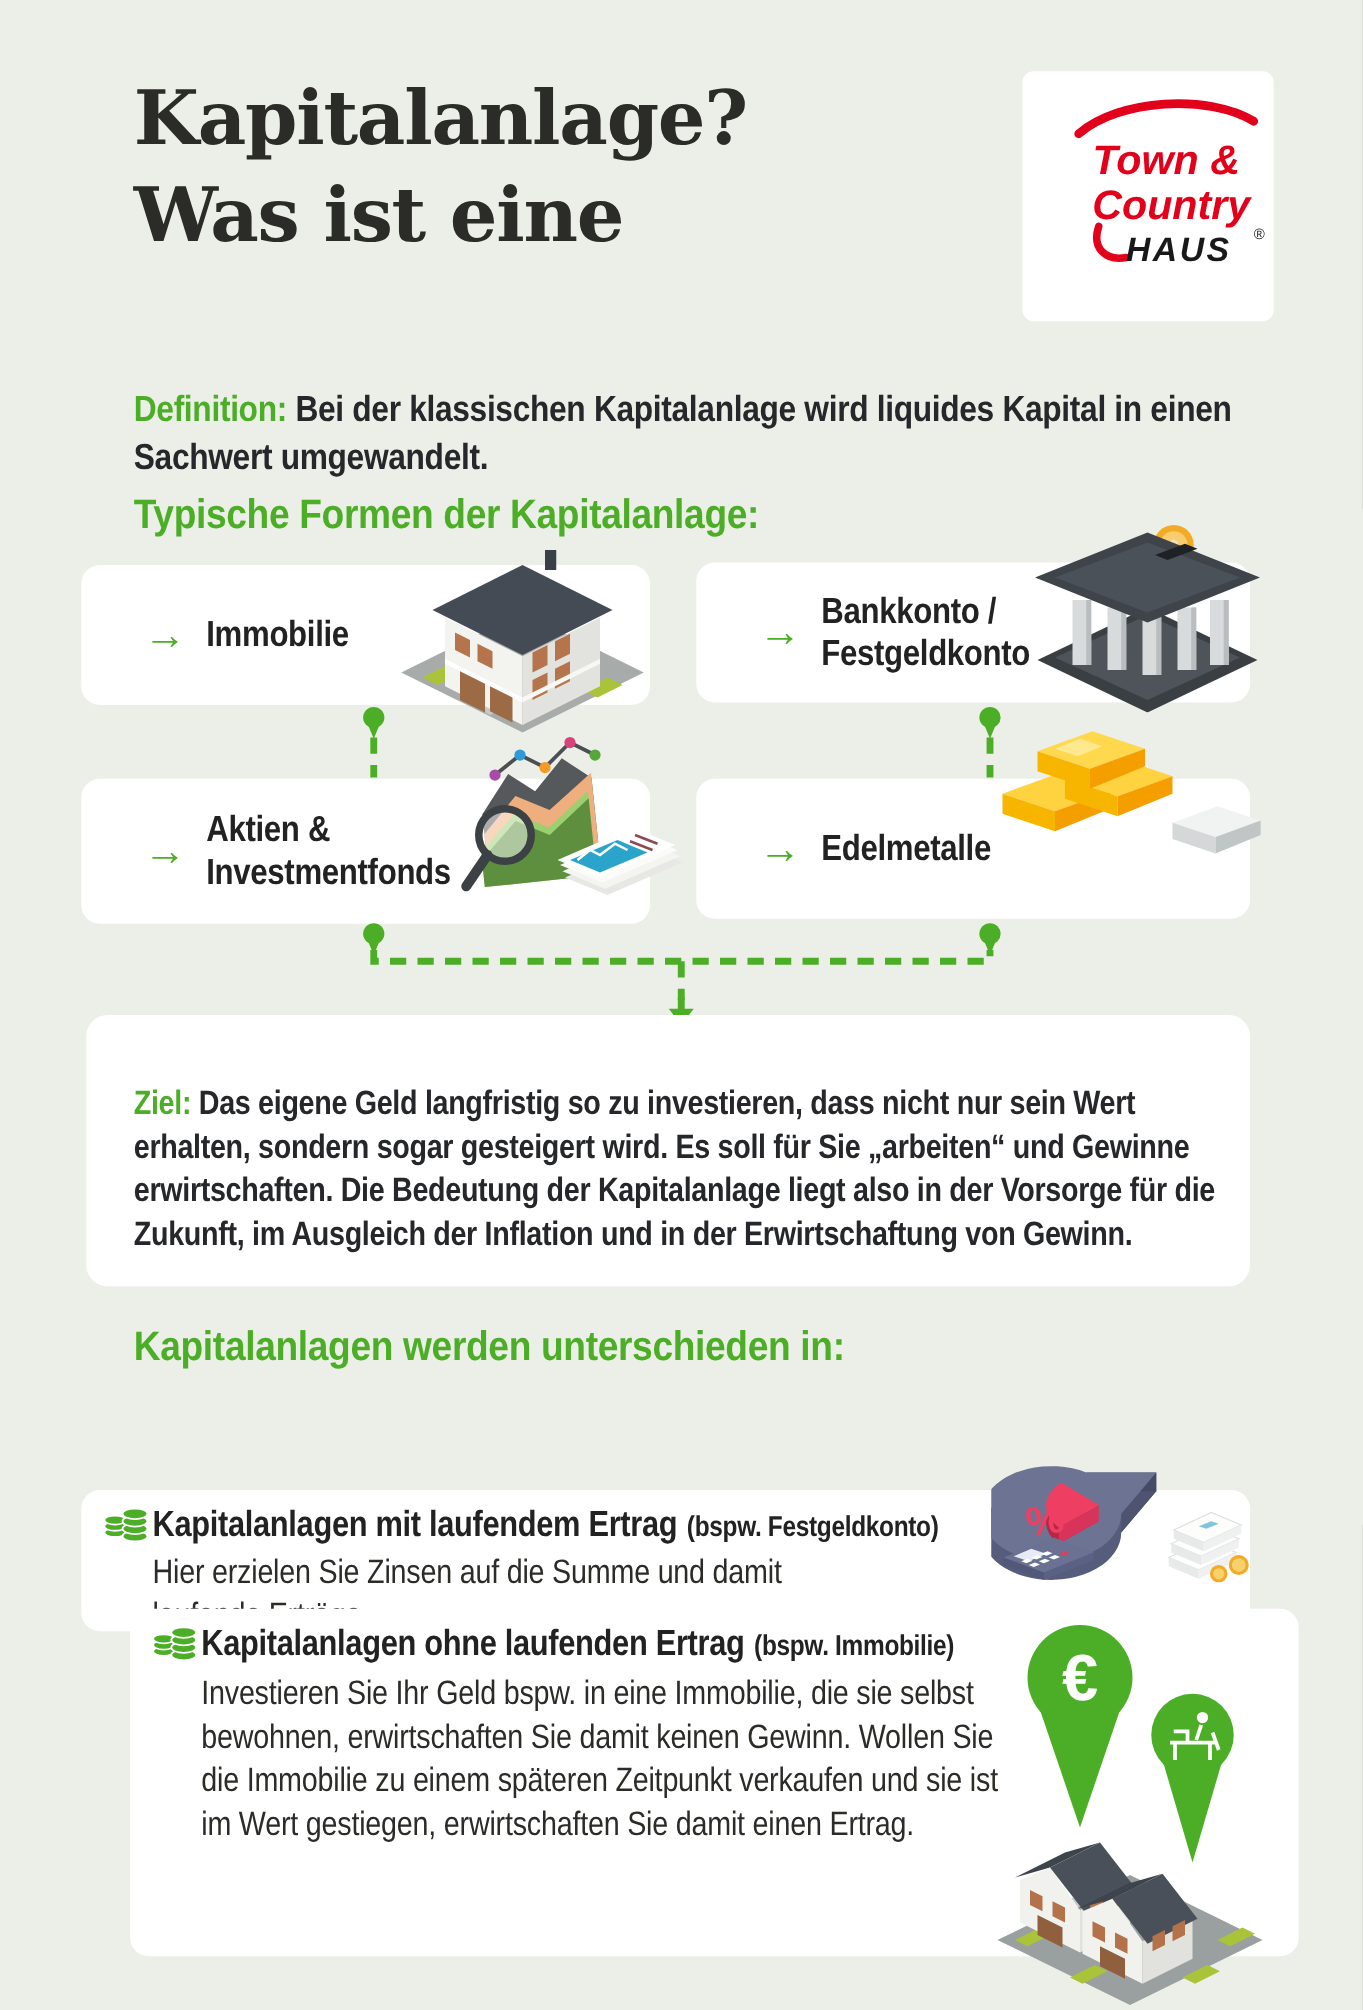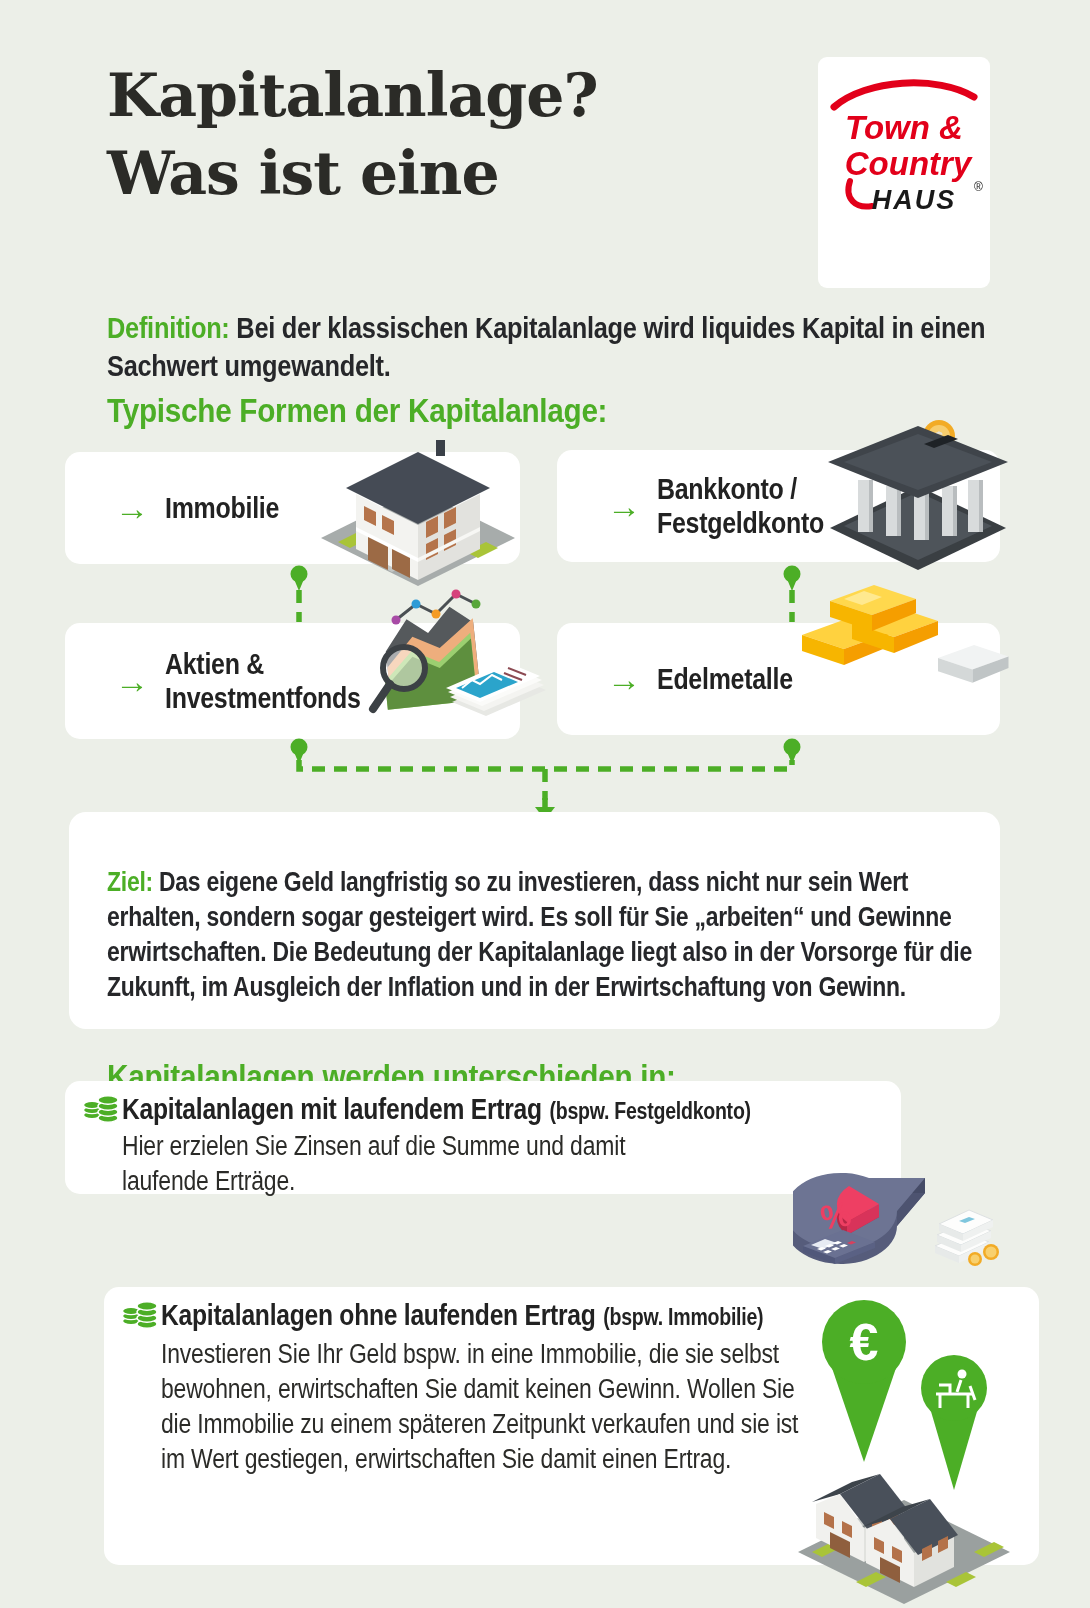--- a/index.html
+++ b/index.html
@@ -4,21 +4,21 @@
 <style>
   html,body{margin:0;padding:0;background:#cfd2cc;}
   .poster{position:relative;width:1090px;height:1608px;margin:0 auto;background:#ecefe8;
     font-family:"Liberation Sans","DejaVu Sans",sans-serif;overflow:hidden;color:#262724;}
 
   
   .title{position:absolute;left:107px;top:56px;font-family:"DejaVu Serif","Liberation Serif",serif;
     font-weight:700;font-size:60px;line-height:78px;color:#2b2b27;letter-spacing:-1px;}
 
   
-  .logo{position:absolute;left:818px;top:57px;width:172px;height:231px;background:#fff;border-radius:9px;}
+  .logo{position:absolute;left:818px;top:57px;width:172px;height:200px;background:#fff;border-radius:9px;padding-left:29px;}
 
   
   .cnb{transform:scaleX(.875);transform-origin:0 0;letter-spacing:-.3px;}
 
   .def{position:absolute;left:107px;top:280px;width:1020px;font-size:29px;font-weight:700;line-height:38px;color:#26272a;}
   .green{color:#4cae26;}
 
   .h-green{position:absolute;font-size:33px;font-weight:700;color:#4cae26;
     transform:scaleX(.9);transform-origin:0 0;white-space:nowrap;letter-spacing:-.3px;}
 
@@ -204,21 +204,21 @@
       <polygon points="285,255 305,255 295,268" fill="#4cae26"></polygon>
     </g>
   </svg>
 
   <div class="card goal-card"></div>
   <p class="goal-text"><span class="green">Ziel:</span>
     <span>Das eigene Geld langfristig so zu investieren, dass nicht nur sein Wert erhalten, sondern sogar gesteigert wird. Es soll für Sie „arbeiten“ und Gewinne erwirtschaften. Die Bedeutung der Kapitalanlage liegt also in der Vorsorge für die Zukunft, im Ausgleich der Inflation und in der Erwirtschaftung von Gewinn.</span></p>
 
   <div class="h-green" style="left:107px;top:1058px;">Kapitalanlagen werden unterschieden in:</div>
 
-  <div class="bcard" style="left:65px;top:1081px;width:836px;height:113px;text-decoration:underline;">
+  <div class="bcard" style="left:65px;top:1192px;width:935px;height:113px;text-decoration:underline;">
     <svg class="coins" width="38" height="32" viewBox="0 0 38 32">
       <g fill="#4cae26" stroke="#ffffff" stroke-width="1.4">
         <ellipse cx="10" cy="23" rx="8.5" ry="3.6"></ellipse>
           <ellipse cx="10" cy="18" rx="8.5" ry="3.6"></ellipse>
           <ellipse cx="10" cy="13" rx="8.5" ry="3.6"></ellipse>
         <ellipse cx="26" cy="26" rx="10" ry="4.2"></ellipse>
           <ellipse cx="26" cy="20" rx="10" ry="4.2"></ellipse>
         <ellipse cx="26" cy="14" rx="10" ry="4.2"></ellipse>
           <ellipse cx="26" cy="8" rx="10" ry="4.2"></ellipse>
       </g>

